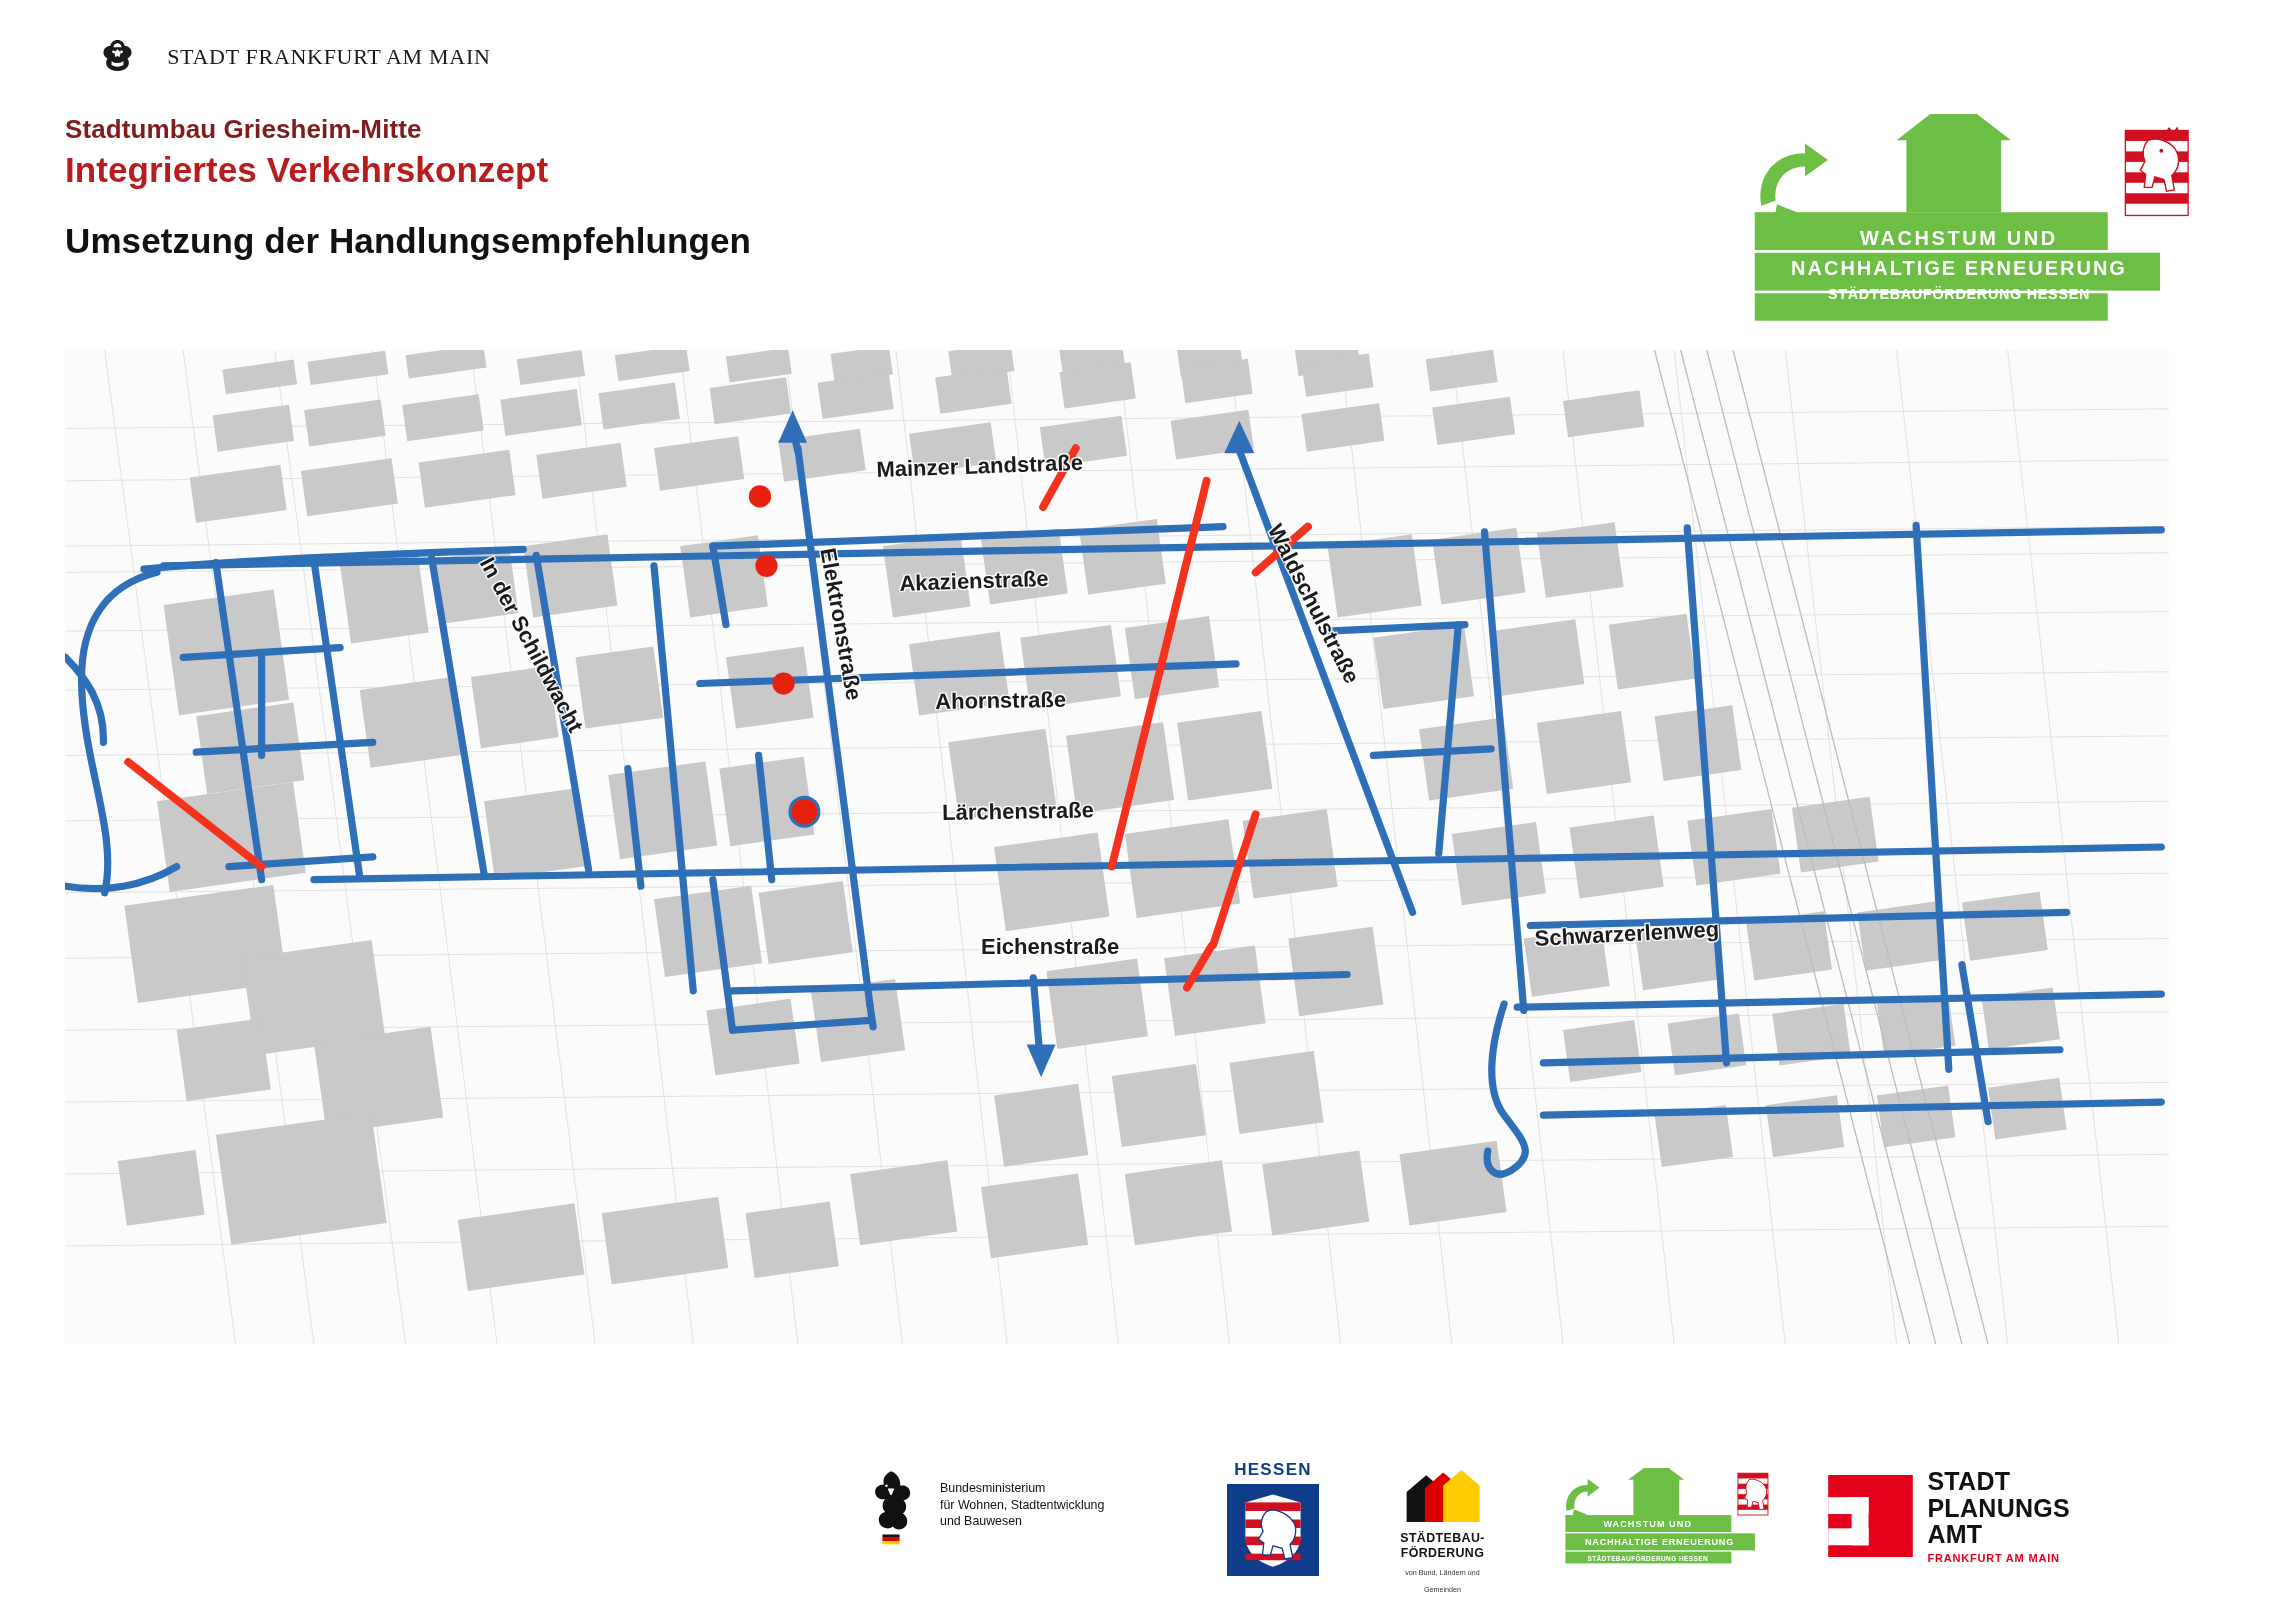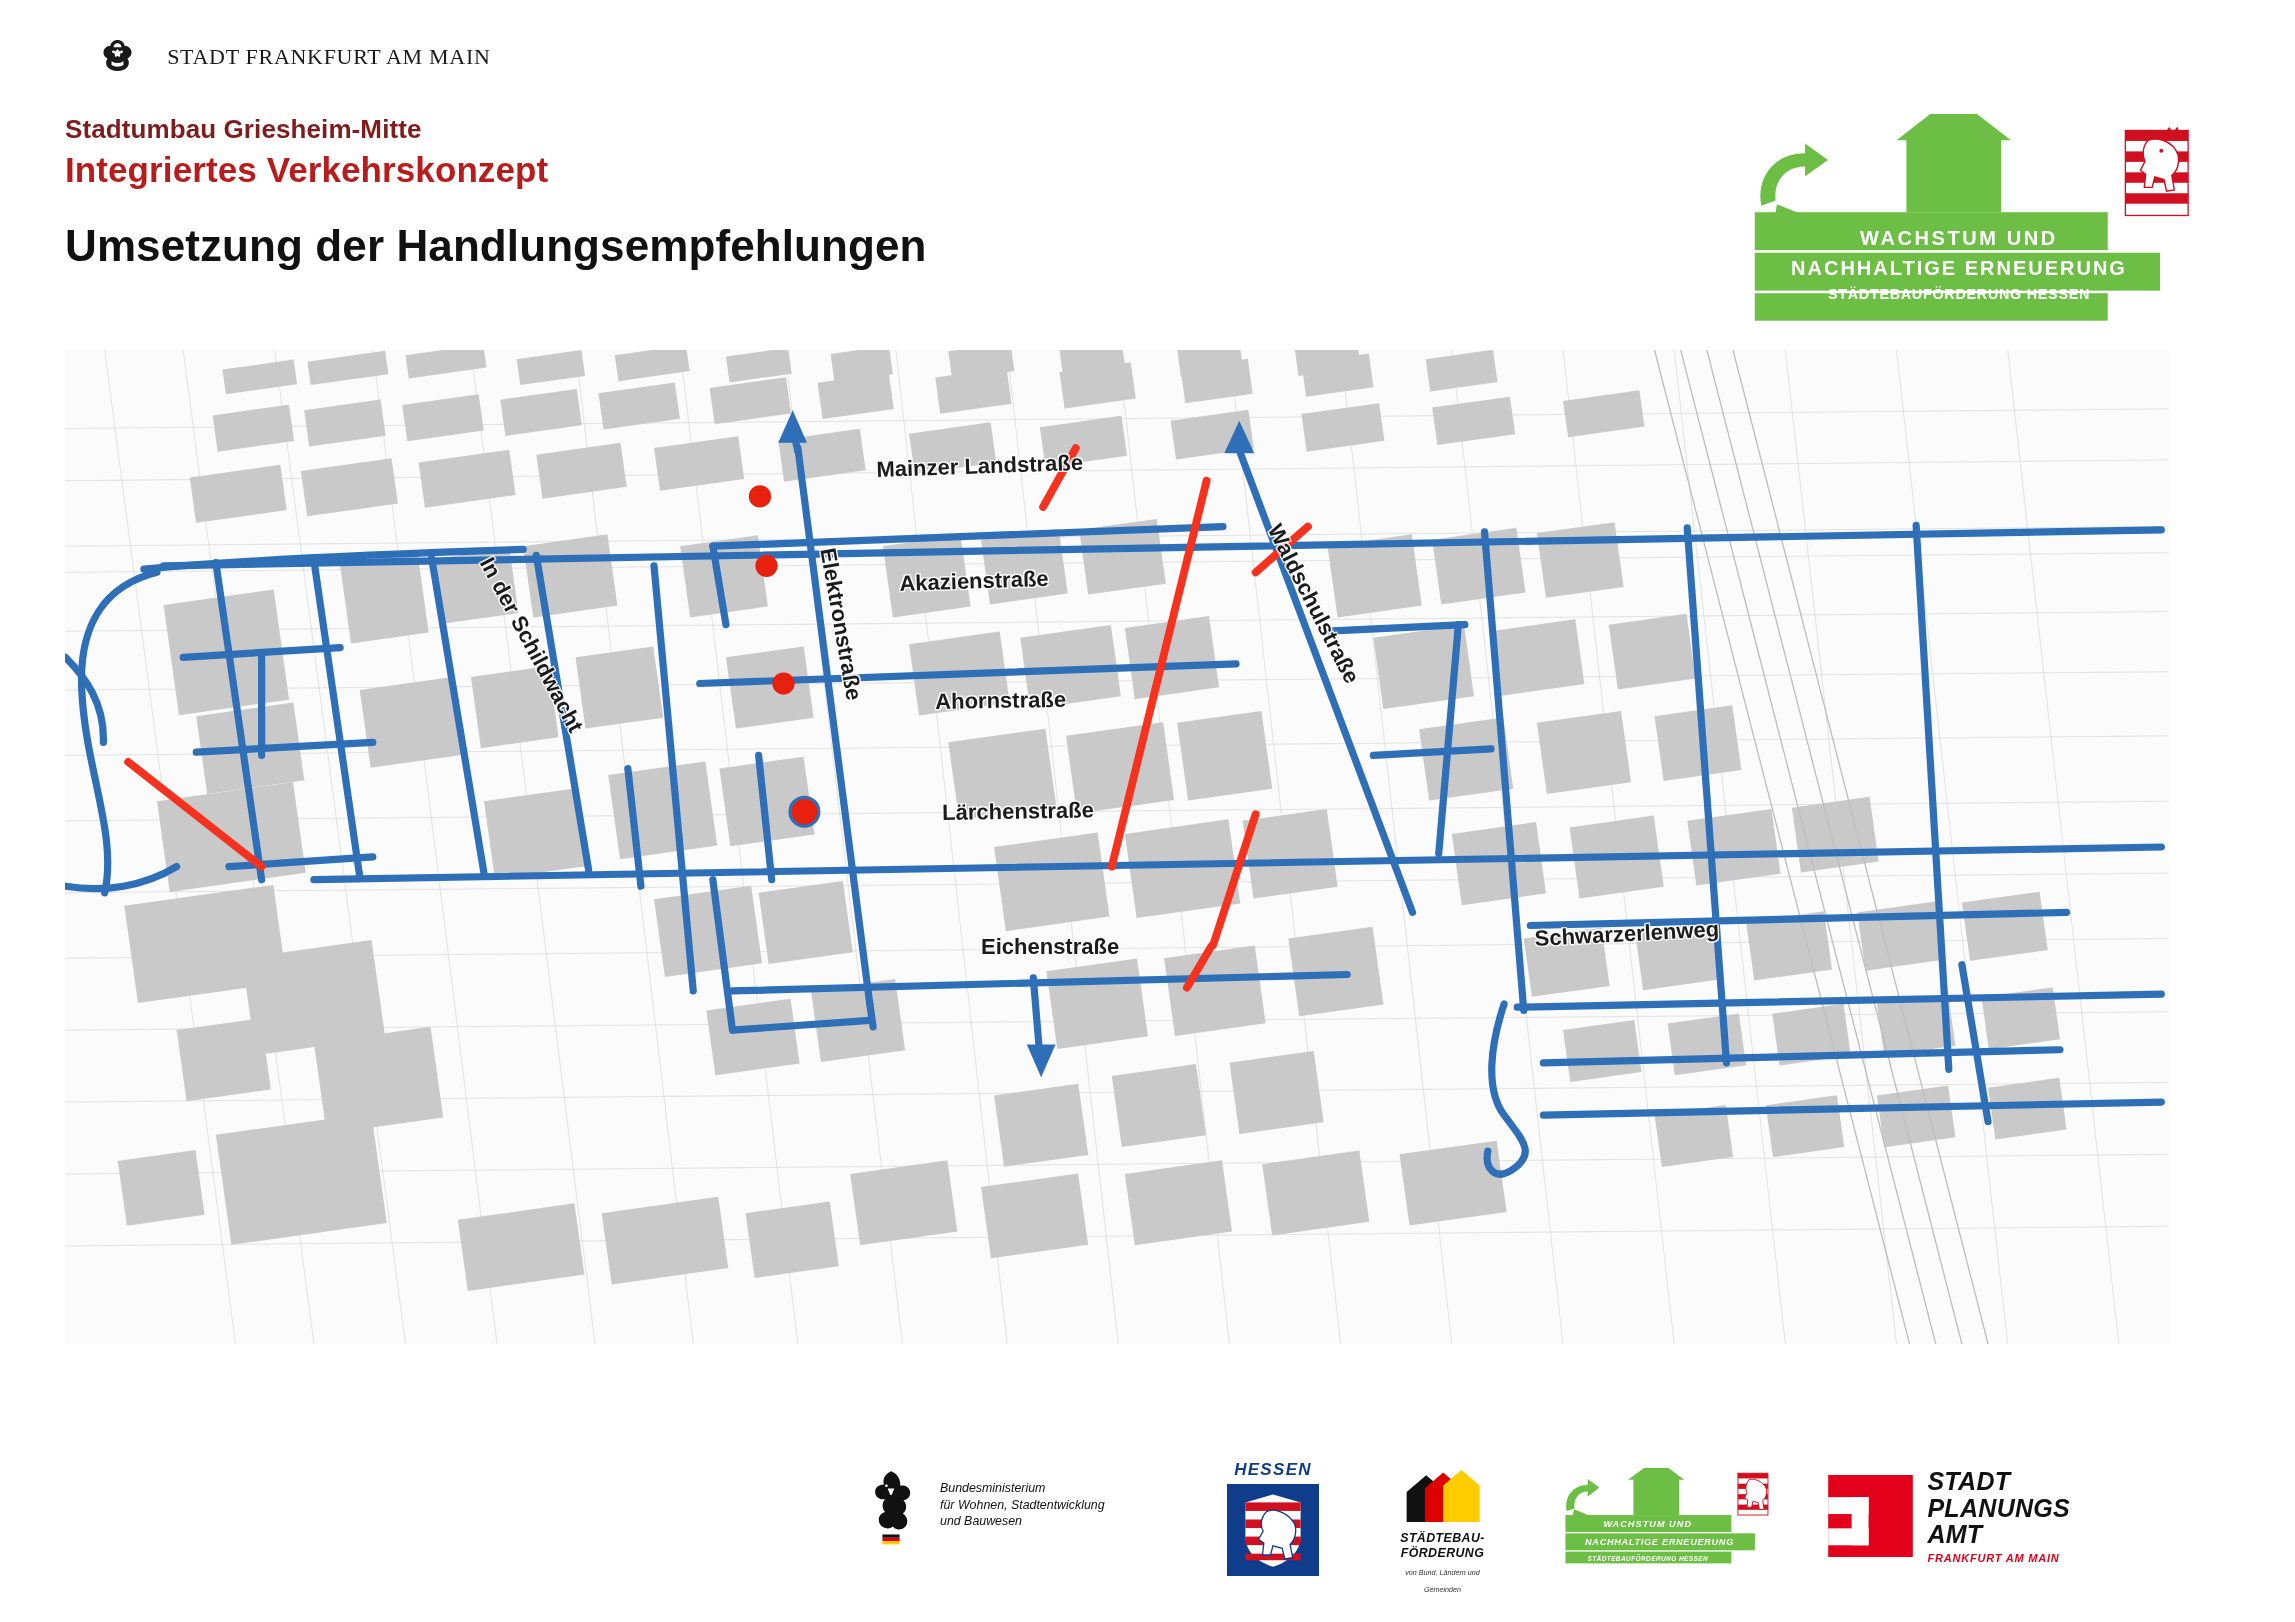--- a/index.html
+++ b/index.html
@@ -53,21 +53,21 @@
     letter-spacing: 0.1px;
   }
   .title-main {
     font-size: 35px;
     font-weight: bold;
     color: #b91c1c;
     margin: 0 0 31px 0;
     letter-spacing: 0.1px;
   }
   .title-second {
-    font-size: 44px;
+    font-size: 35px;
     font-weight: bold;
     color: #111111;
     margin: 0;
     letter-spacing: 0.1px;
   }
 
   
   .program-badge {
     position: absolute;
     right: 101px;
@@ -142,21 +142,20 @@
     position: absolute;
     left: 0;
     top: 1459px;
     width: 2295px;
     height: 137px;
   }
   .footer-item {
     position: absolute;
     display: flex;
     align-items: center;
-    font-style: italic;
   }
   .bmwsb {
     left: 864px;
     top: 6.5px;
     gap: 22px;
   }
   .bmwsb-text {
     font-size: 12.4px;
     line-height: 1.32;
     color: #111111;

